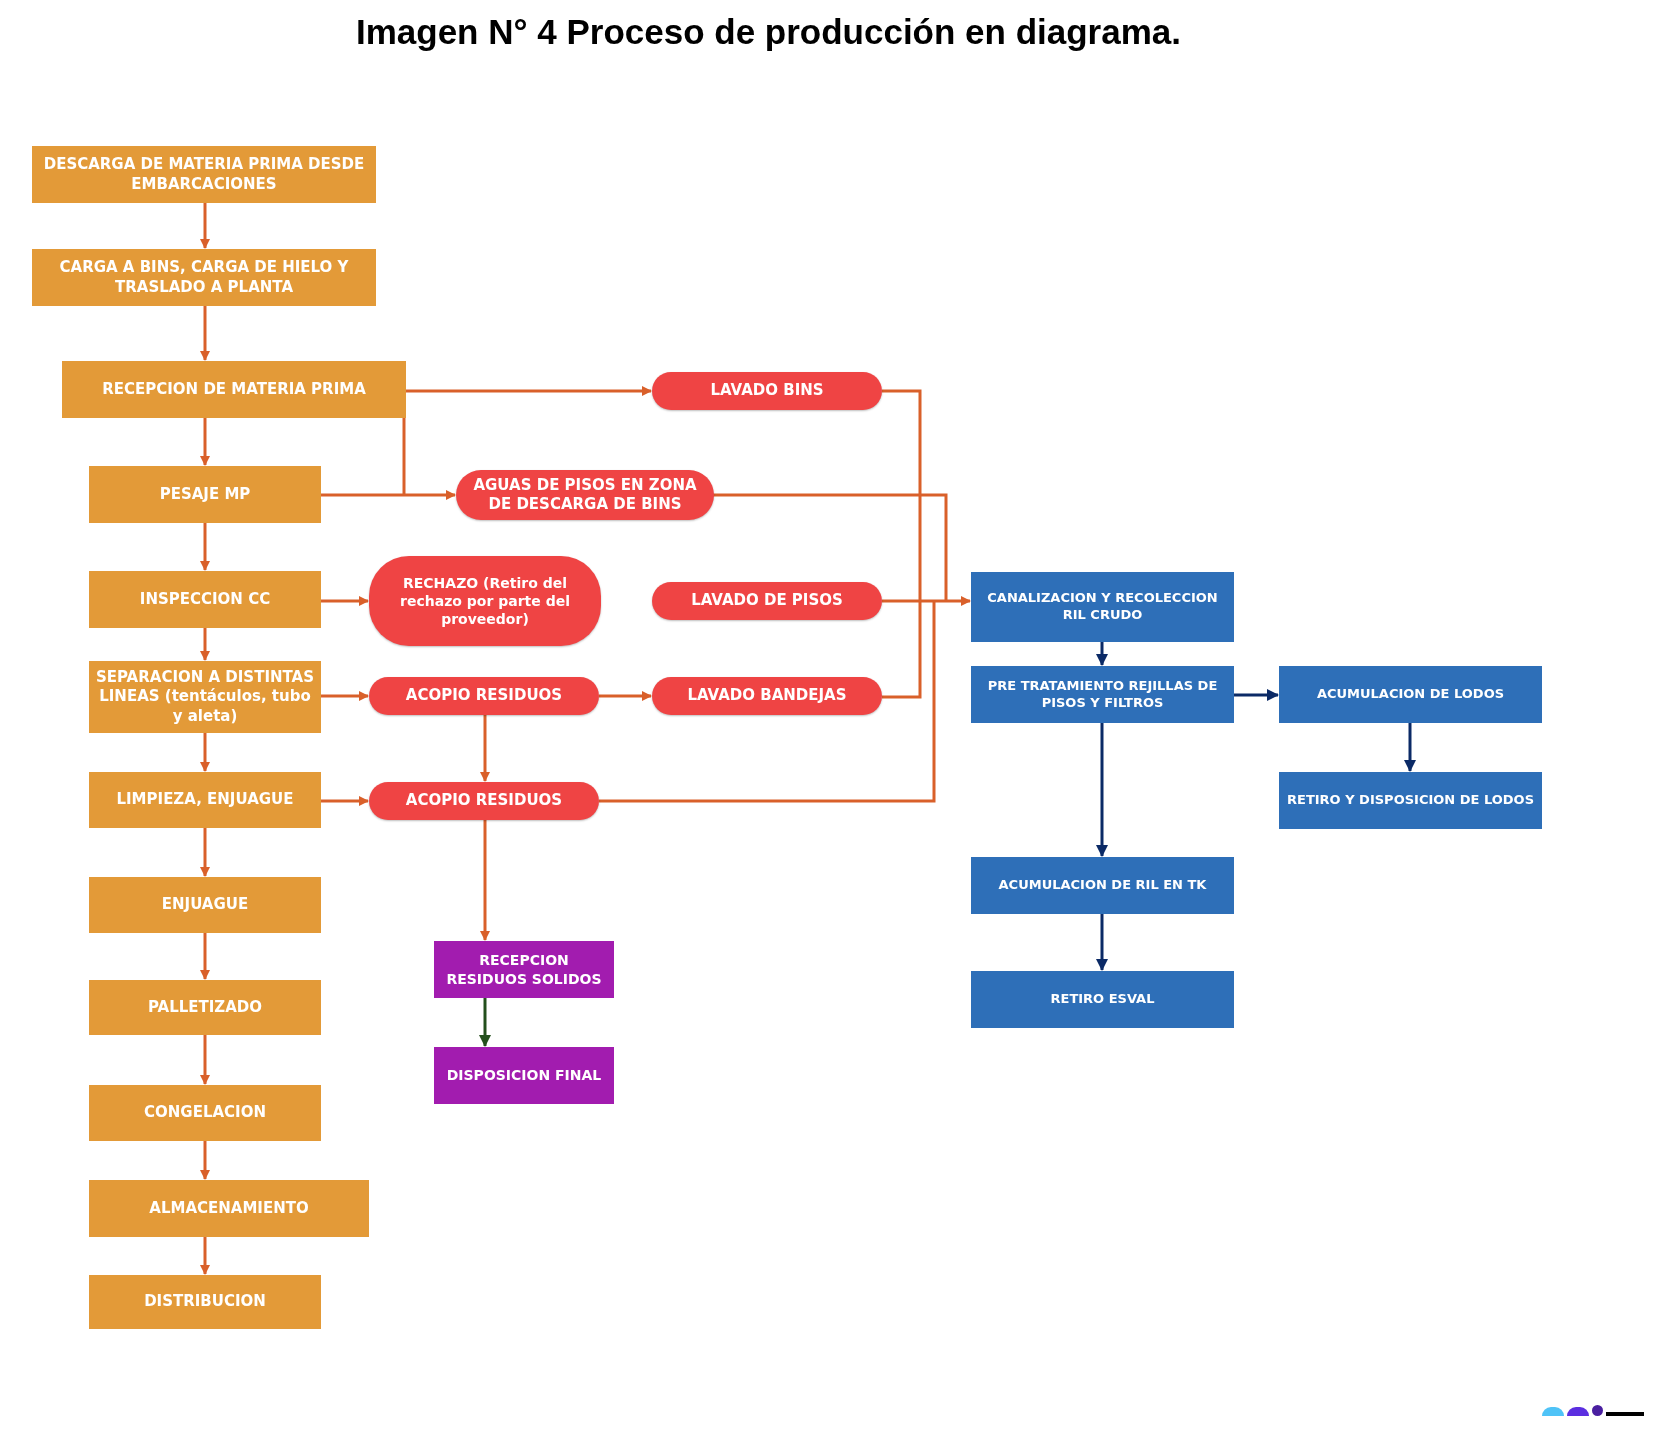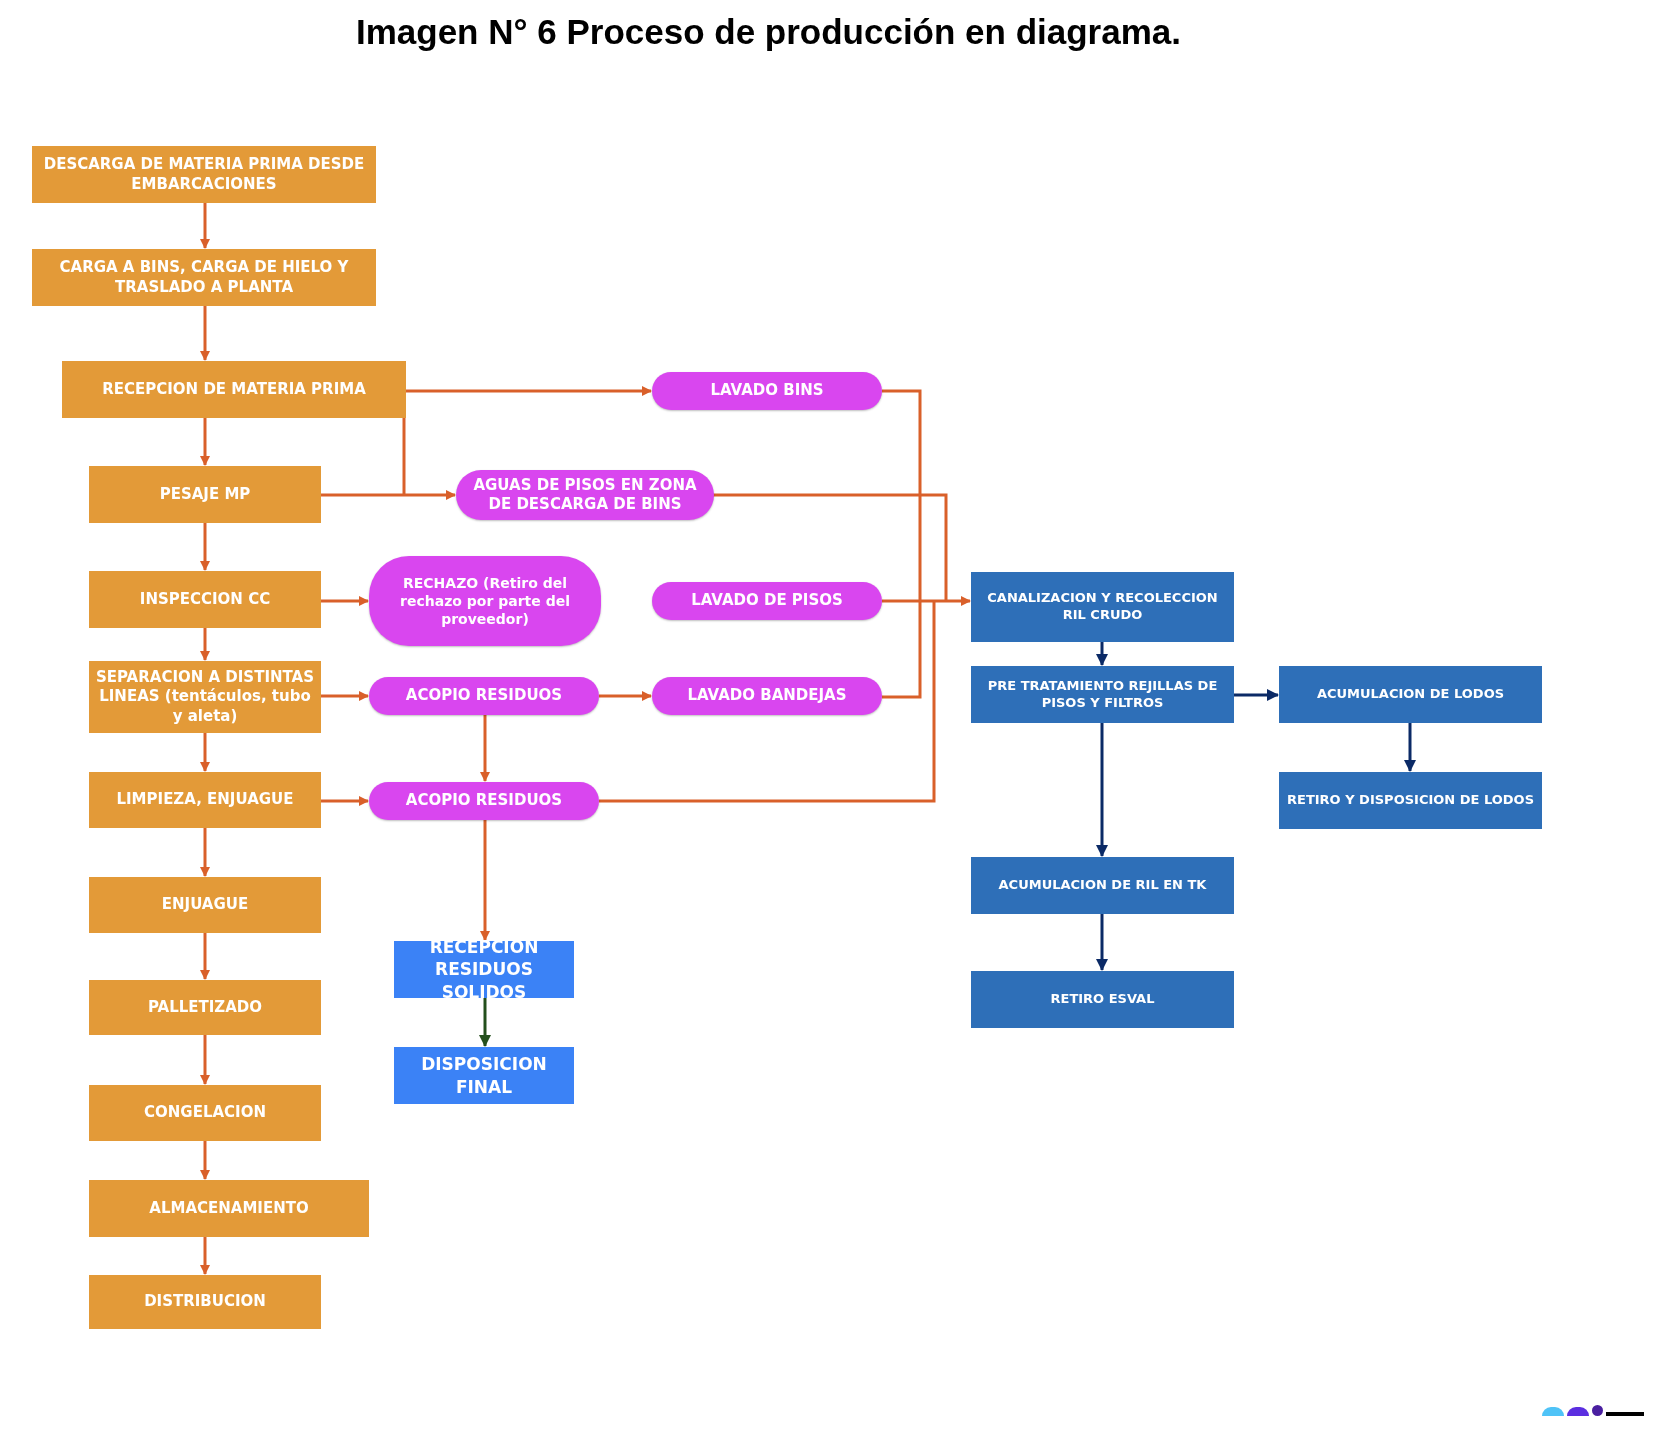--- a/index.html
+++ b/index.html
@@ -1,31 +1,31 @@
 <!DOCTYPE html>
 <html><head>
 <meta charset="utf-8">
 <style>
   html, body { margin: 0; padding: 0; background: #ffffff; }
   body { width: 1671px; height: 1440px; position: relative; overflow: hidden; font-family: "Liberation Sans", sans-serif; }
   .title { position: absolute; left: 0; width: 1537px; top: 12px; text-align: center; font-family: "Liberation Sans", sans-serif; font-weight: bold; font-size: 35px; color: #000; }
   svg.links { position: absolute; left: 0; top: 0; }
   .node { position: absolute; display: flex; align-items: center; justify-content: center; text-align: center; color: #fff; font-family: "DejaVu Sans", sans-serif; font-weight: bold; box-sizing: border-box; padding: 4px 6px; line-height: 1.3; }
   .orange { background: #e39a38; font-size: 15px; }
-  .gray { background: #d946ef; font-size: 15px; border-radius: 20px; box-shadow: 0 1px 2px rgba(0,0,0,0.25); }
+  .gray { background: #ef4444; font-size: 15px; border-radius: 20px; box-shadow: 0 1px 2px rgba(0,0,0,0.25); }
   .gray.big { border-radius: 40px; font-size: 14px; }
   .blue { background: #2e6fb8; font-size: 13px; }
-  .green { background: #3b82f6; font-size: 17px; }
+  .green { background: #a21caf; font-size: 14px; margin-left: 40px; }
   .logo { position: absolute; left: 1542px; top: 1405px; display: flex; align-items: flex-end; gap: 3px; }
   .logo span { display: inline-block; }
 </style>
 </head>
 <body>
 
-<div class="title">Imagen N° 6 Proceso de producción en diagrama.</div>
+<div class="title">Imagen N° 4 Proceso de producción en diagrama.</div>
 
 <svg class="links" width="1671" height="1440">
   <defs>
     <marker id="ao" markerWidth="10" markerHeight="10" refX="9" refY="5" orient="auto" markerUnits="userSpaceOnUse">
       <path d="M0,0 L10,5 L0,10 z" fill="#d9602a"></path>
     </marker>
     <marker id="ab" markerWidth="12" markerHeight="12" refX="11" refY="6" orient="auto" markerUnits="userSpaceOnUse">
       <path d="M0,0 L12,6 L0,12 z" fill="#0b2a66"></path>
     </marker>
     <marker id="ag" markerWidth="12" markerHeight="12" refX="11" refY="6" orient="auto" markerUnits="userSpaceOnUse">

